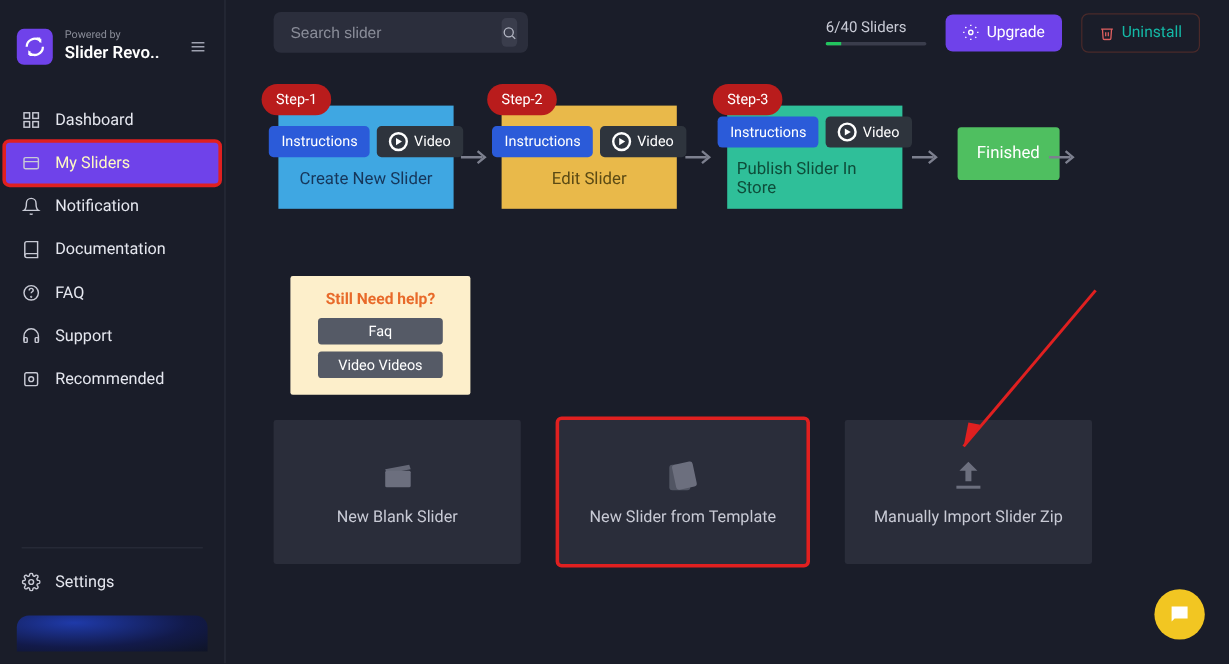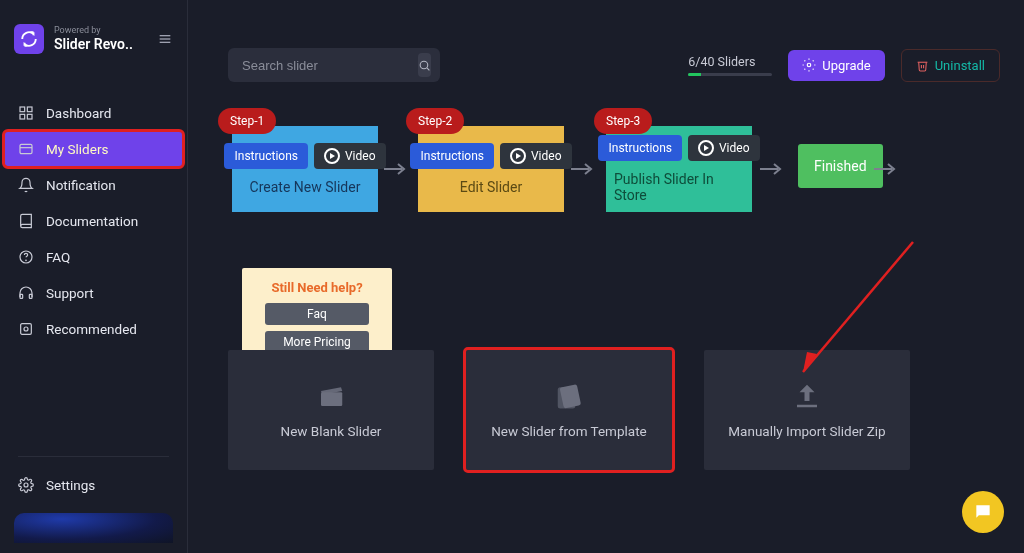--- a/index.html
+++ b/index.html
@@ -15,21 +15,20 @@
 .app { display: flex; height: 100%; }
 
 
 .sidebar {
   width: 188px;
   background: #1a1d29;
   border-right: 1px solid #2a2d3a;
   display: flex;
   flex-direction: column;
   padding-top: 24px;
-  gap: 13px;
 }
 .brand {
   display: flex;
   align-items: center;
   padding: 0 14px;
   margin-bottom: 28px;
 }
 .brand-logo {
   width: 30px;
   height: 30px;
@@ -85,21 +84,20 @@
 }
 
 
 .main { flex: 1; position: relative; padding: 10px 24px 0 40px; overflow: hidden; }
 
 .topbar {
   display: flex;
   align-items: center;
   gap: 16px;
   margin-bottom: 38px;
-  margin-top: 38px;
 }
 .search {
   display: flex;
   align-items: center;
   background: #2b2e3c;
   border-radius: 6px;
   padding: 0 10px 0 14px;
   height: 34px;
   width: 212px;
 }
@@ -500,21 +498,21 @@
           <svg viewBox="0 0 24 14">
             <line x1="0" y1="7" x2="18" y2="7" stroke="#7d808f" stroke-width="2"></line>
             <polyline points="14,2 20,7 14,12" fill="none" stroke="#7d808f" stroke-width="2"></polyline>
           </svg>
         </div>
     </div>
 
     <div class="help-card">
       <div class="help-title">Still Need help?</div>
       <div class="help-btn">Faq</div>
-      <div class="help-btn">More Pricing</div>
+      <div class="help-btn">Video Videos</div>
     </div>
 
     <div class="cards-row">
       <div class="big-card">
         <div class="big-icon">
           <svg viewBox="0 0 24 24" fill="currentColor">
               <path d="M4 8l16-3 1 3-16 3z" opacity=".9"></path>
               <rect x="4" y="9" width="17" height="11" rx="1"></rect>
             </svg>
         </div>

